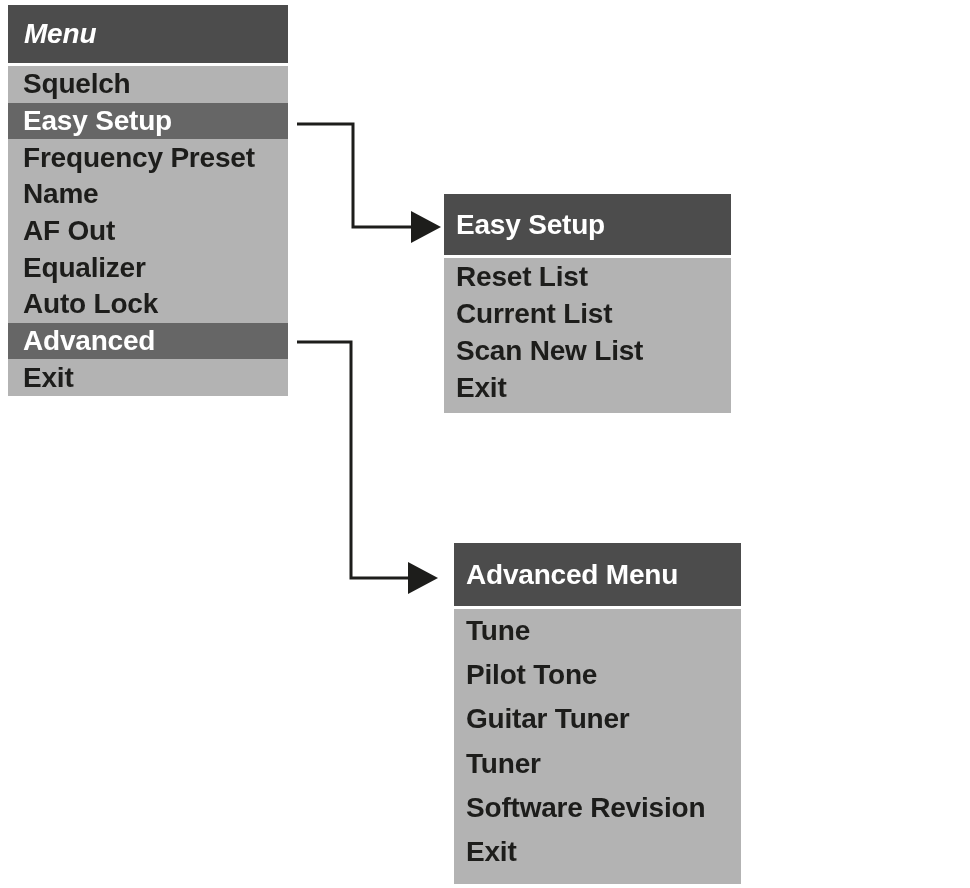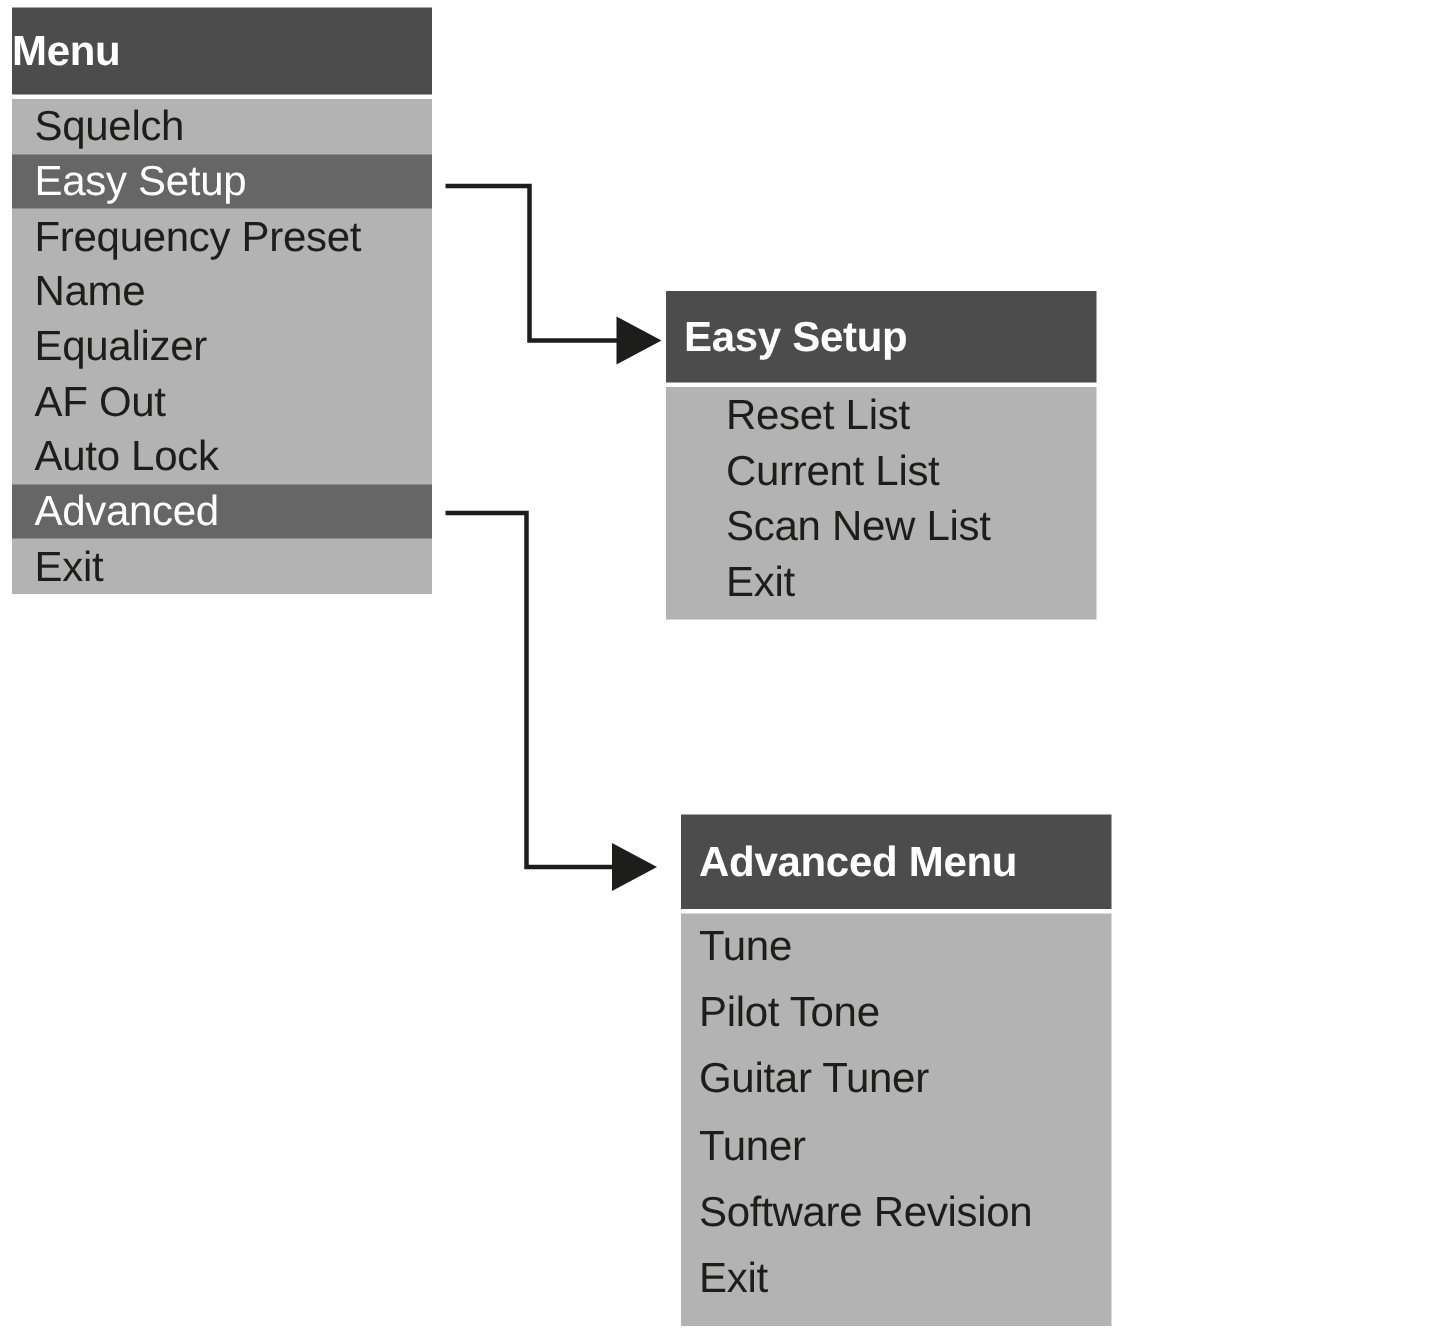--- a/index.html
+++ b/index.html
@@ -29,36 +29,36 @@
   }
   .menu ul{
     list-style:none;
     background:var(--list-bg);
     margin-top:3px;
     display:flex;flex-direction:column;
   }
   .menu li{
     display:flex;align-items:center;
     color:var(--item-text);
-    font-size:28px;font-weight:400;letter-spacing:-0.2px;
+    font-size:28px;font-weight:700;letter-spacing:-0.2px;
     flex:1 1 auto;
   }
   .menu li.highlighted{
     background:var(--highlight-bg);
     color:var(--header-text);
   }
   
   #menu-main{left:8px;top:5px;width:280px;}
-  #menu-main header{height:58px;}
+  #menu-main header{height:58px;padding-left:16px;font-style:italic;}
   #menu-main ul{height:330px;}
   #menu-main li{padding-left:15px;}
   
   #menu-easy-setup{left:444px;top:194px;width:287px;}
   #menu-easy-setup header{height:61px;padding-left:12px;}
-  #menu-easy-setup ul{height:155px;padding-bottom:6px;padding-left:28px;}
+  #menu-easy-setup ul{height:155px;padding-bottom:6px;}
   #menu-easy-setup li{padding-left:12px;}
   
   #menu-advanced{left:444px;top:543px;width:287px;margin-left:10px;}
   #menu-advanced header{height:63px;padding-left:12px;}
   #menu-advanced ul{height:275px;padding-bottom:10px;}
   #menu-advanced li{padding-left:12px;text-align:right;}
 
   .connectors{
     position:absolute;left:0;top:0;width:970px;height:888px;
     pointer-events:none;
@@ -75,22 +75,22 @@
 
   <section class="menu" id="menu-main">
     <header>
       <span>Menu</span>
     </header>
     <ul>
       <li>Squelch</li>
       <li class="highlighted">Easy Setup</li>
       <li>Frequency Preset</li>
       <li>Name</li>
+      <li>AF Out</li>
       <li>Equalizer</li>
-      <li>AF Out</li>
       <li>Auto Lock</li>
       <li class="highlighted">Advanced</li>
       <li>Exit</li>
     </ul>
   </section>
 
   <section class="menu" id="menu-easy-setup">
     <header>
       <span>Easy Setup</span>
     </header>

